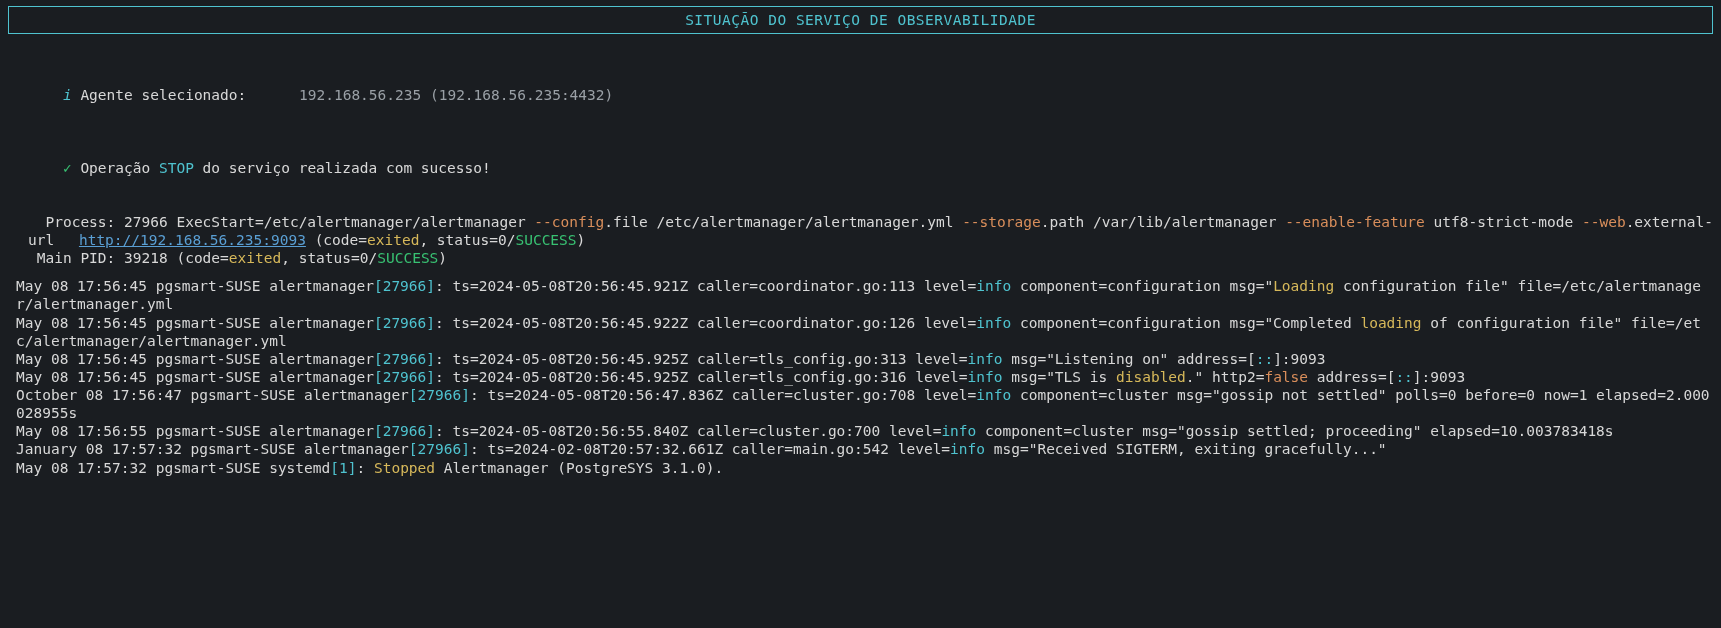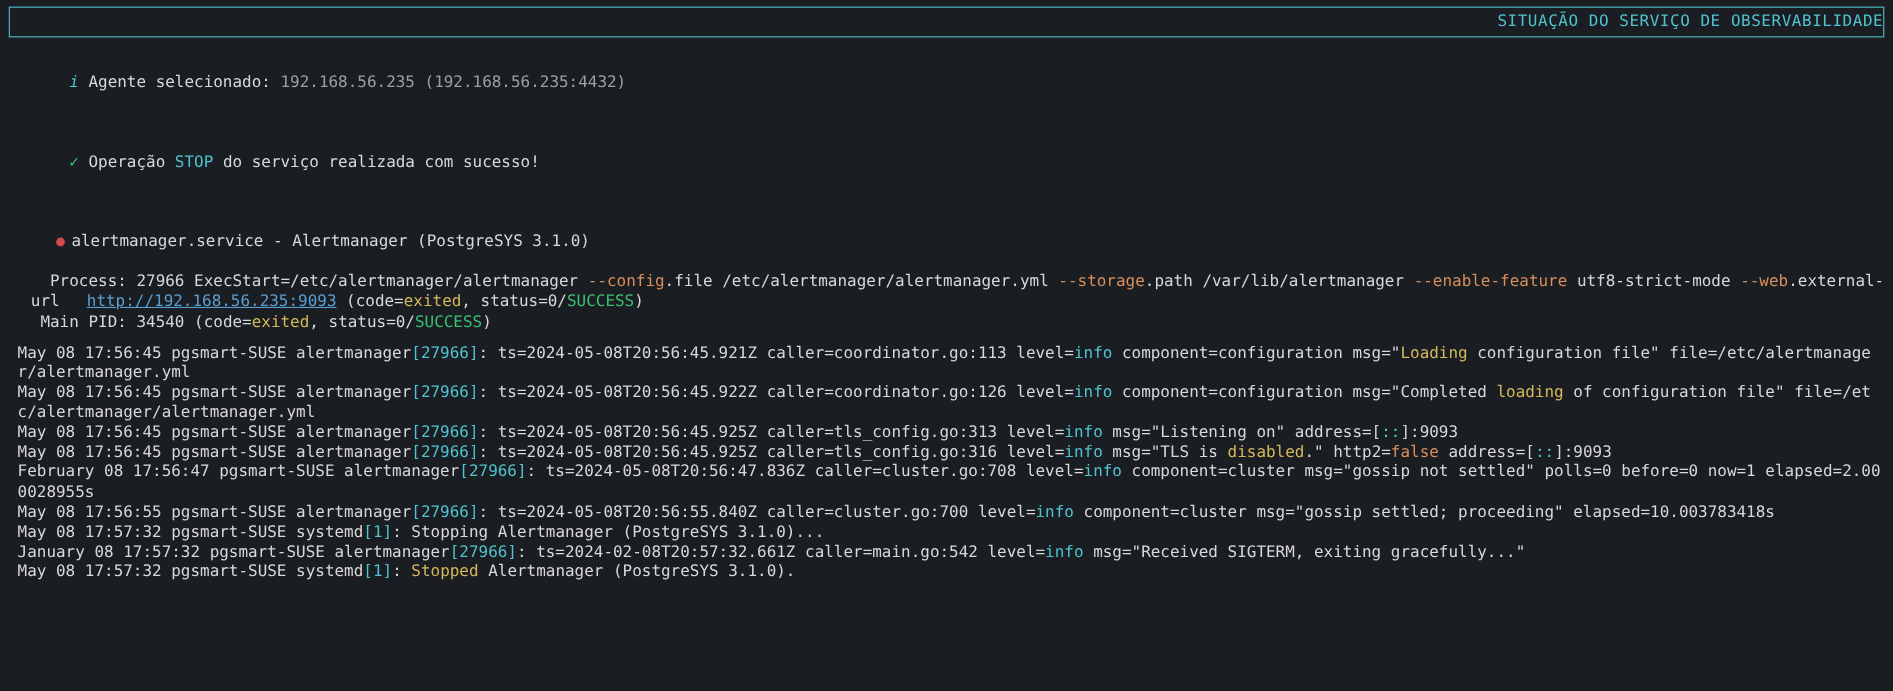--- a/index.html
+++ b/index.html
@@ -25,33 +25,33 @@
     color: var(--fg);
     font-family: "DejaVu Sans Mono", Menlo, Consolas, "Liberation Mono", monospace;
     font-size: 14.5px;
     line-height: 1.25;
     width: 1721px;
   }
   .screen { padding: 6px 8px 30px 8px; }
   .title-box {
     border: 1px solid var(--box-border);
     color: var(--box-border);
-    text-align: right;
+    text-align: center;
     padding: 4px 0;
-    margin-bottom: 14px;
+    margin-bottom: 34px;
     letter-spacing: 0.5px;
   }
   .line { white-space: pre-wrap; word-break: break-all; }
   .indent0 { padding-left: 8px; }
   .indent1 { padding-left: 20px; }
   .cyan  { color: var(--cyan); }
   .green { color: var(--green); }
   .yellow{ color: var(--yellow); }
   .orange{ color: var(--salmon); }
-  .muted { color: var(--muted); }
+  .muted { color: var(--muted); margin-left: 44px; }
   .fg    { color: var(--fg); }
   .blue  { color: var(--blue-link); text-decoration: underline; margin-left: 16px; }
   .info-i { color: var(--cyan); font-style: italic; }
   .check  { color: var(--green); }
   .dot {
     display: inline-block;
     width: 8px; height: 8px;
     background: var(--red-dot);
     border-radius: 50%;
     vertical-align: middle;
@@ -74,40 +74,36 @@
   </div>
 
   <div class="gap"></div>
 
   <div class="line indent1">
     <span class="check">✓ </span><span class="fg">Operação </span><span class="cyan">STOP</span><span class="fg"> do serviço realizada com sucesso!</span>
   </div>
 
   <div class="gap"></div>
 
-  <div class="line indent0">
-    <span class="dot"></span><span class="fg">alertmanager.service - Alertmanager (PostgreSYS 3.1.0)</span>
-  </div>
 
 
 
   <div class="line indent1"><span class="fg">  Process: </span><span class="fg">27966 ExecStart=/etc/alertmanager/alertmanager </span><span class="orange">--config</span><span class="fg">.file /etc/alertmanager/alertmanager.yml </span><span class="orange">--storage</span><span class="fg">.path /var/lib/alertmanager </span><span class="orange">--enable-feature</span><span class="fg"> utf8-strict-mode </span><span class="orange">--web</span><span class="fg">.external-url </span><span class="blue">http://192.168.56.235:9093</span><span class="fg"> (code=</span><span class="yellow">exited</span><span class="fg">, status=0/</span><span class="green">SUCCESS</span><span class="fg">)</span></div>
 
-  <div class="line indent1"><span class="fg"> Main PID: </span><span class="fg">34540 (code=</span><span class="yellow">exited</span><span class="fg">, status=0/</span><span class="green">SUCCESS</span><span class="fg">)</span></div>
+  <div class="line indent1"><span class="fg"> Main PID: </span><span class="fg">39218 (code=</span><span class="yellow">exited</span><span class="fg">, status=0/</span><span class="green">SUCCESS</span><span class="fg">)</span></div>
 
   <div class="gap-sm"></div>
 
   <div id="log-container">
       <div class="line indent0"><span class="fg">May 08 17:56:45 pgsmart-SUSE alertmanager</span><span class="cyan">[27966]</span><span class="fg">: </span><span class="fg">ts=2024-05-08T20:56:45.921Z caller=coordinator.go:113 level=</span><span class="cyan">info</span><span class="fg"> component=configuration msg="</span><span class="yellow">Loading</span><span class="fg"> configuration file" file=/etc/alertmanager/alertmanager.yml</span></div>
       <div class="line indent0"><span class="fg">May 08 17:56:45 pgsmart-SUSE alertmanager</span><span class="cyan">[27966]</span><span class="fg">: </span><span class="fg">ts=2024-05-08T20:56:45.922Z caller=coordinator.go:126 level=</span><span class="cyan">info</span><span class="fg"> component=configuration msg="Completed </span><span class="yellow">loading</span><span class="fg"> of configuration file" file=/etc/alertmanager/alertmanager.yml</span></div>
       <div class="line indent0"><span class="fg">May 08 17:56:45 pgsmart-SUSE alertmanager</span><span class="cyan">[27966]</span><span class="fg">: </span><span class="fg">ts=2024-05-08T20:56:45.925Z caller=tls_config.go:313 level=</span><span class="cyan">info</span><span class="fg"> msg="Listening on" address=[</span><span class="cyan">::</span><span class="fg">]:9093</span></div>
       <div class="line indent0"><span class="fg">May 08 17:56:45 pgsmart-SUSE alertmanager</span><span class="cyan">[27966]</span><span class="fg">: </span><span class="fg">ts=2024-05-08T20:56:45.925Z caller=tls_config.go:316 level=</span><span class="cyan">info</span><span class="fg"> msg="TLS is </span><span class="yellow">disabled</span><span class="fg">." http2=</span><span class="orange">false</span><span class="fg"> address=[</span><span class="cyan">::</span><span class="fg">]:9093</span></div>
-      <div class="line indent0"><span class="fg">February 08 17:56:47 pgsmart-SUSE alertmanager</span><span class="cyan">[27966]</span><span class="fg">: </span><span class="fg">ts=2024-05-08T20:56:47.836Z caller=cluster.go:708 level=</span><span class="cyan">info</span><span class="fg"> component=cluster msg="gossip not settled" polls=0 before=0 now=1 elapsed=2.000028955s</span></div>
+      <div class="line indent0"><span class="fg">October 08 17:56:47 pgsmart-SUSE alertmanager</span><span class="cyan">[27966]</span><span class="fg">: </span><span class="fg">ts=2024-05-08T20:56:47.836Z caller=cluster.go:708 level=</span><span class="cyan">info</span><span class="fg"> component=cluster msg="gossip not settled" polls=0 before=0 now=1 elapsed=2.000028955s</span></div>
       <div class="line indent0"><span class="fg">May 08 17:56:55 pgsmart-SUSE alertmanager</span><span class="cyan">[27966]</span><span class="fg">: </span><span class="fg">ts=2024-05-08T20:56:55.840Z caller=cluster.go:700 level=</span><span class="cyan">info</span><span class="fg"> component=cluster msg="gossip settled; proceeding" elapsed=10.003783418s</span></div>
-      <div class="line indent0"><span class="fg">May 08 17:57:32 pgsmart-SUSE systemd</span><span class="cyan">[1]</span><span class="fg">: </span><span class="fg">Stopping Alertmanager (PostgreSYS 3.1.0)...</span></div>
       <div class="line indent0"><span class="fg">January 08 17:57:32 pgsmart-SUSE alertmanager</span><span class="cyan">[27966]</span><span class="fg">: </span><span class="fg">ts=2024-02-08T20:57:32.661Z caller=main.go:542 level=</span><span class="cyan">info</span><span class="fg"> msg="Received SIGTERM, exiting gracefully..."</span></div>
       <div class="line indent0"><span class="fg">May 08 17:57:32 pgsmart-SUSE systemd</span><span class="cyan">[1]</span><span class="fg">: </span><span class="yellow">Stopped</span><span class="fg"> Alertmanager (PostgreSYS 3.1.0).</span></div>
     </div>
 
   <div class="gap"></div>
 
   <div class="line indent1">
     
   </div>
 

